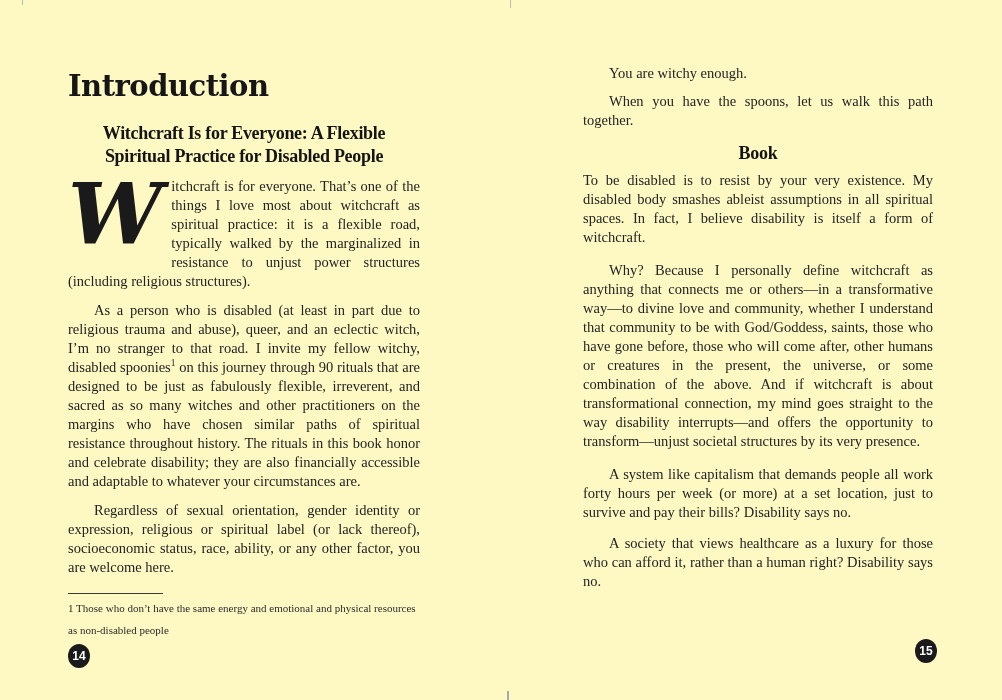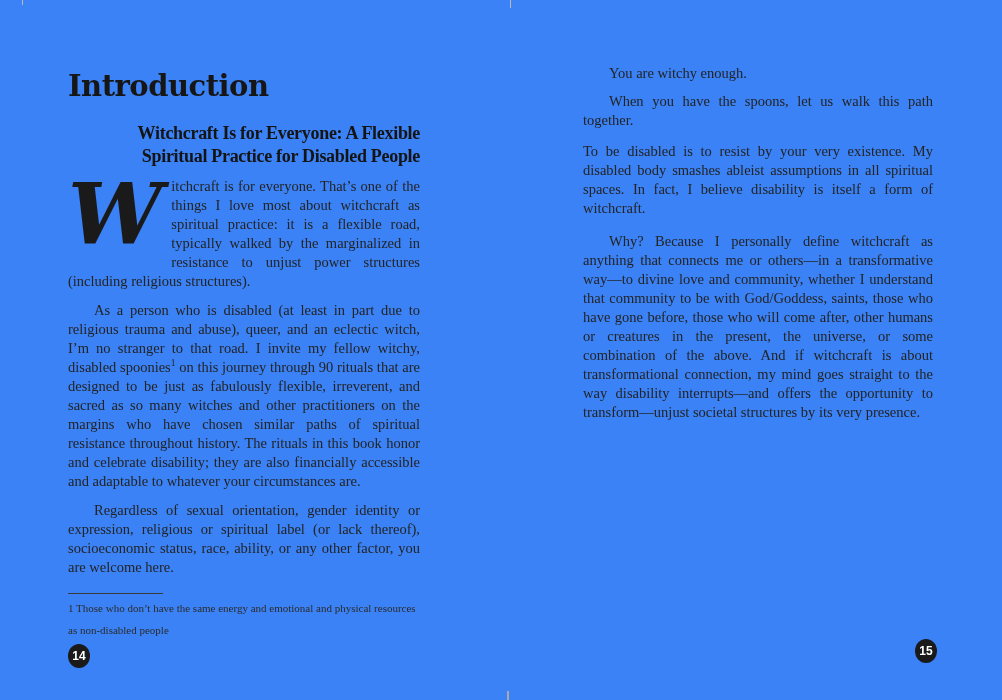--- a/index.html
+++ b/index.html
@@ -4,21 +4,21 @@
 <style>
   html, body {
     margin: 0;
     padding: 0;
     background: #ffffff;
   }
   .spread {
     position: relative;
     width: 1002px;
     height: 700px;
-    background: #3b82f6;
+    background: #fef9c3;
     overflow: hidden;
     color: #222222;
     font-family: "Liberation Serif", serif;
   }
   
   .tick {
     position: absolute;
     background: #b9b9b9;
   }
   .tick.top-left   { left: 22px;  top: 0;     width: 1px; height: 5px; }
@@ -46,21 +46,21 @@
     text-align: left;
   }
   .section-heading {
     font-family: "Liberation Serif", serif;
     font-weight: 700;
     font-size: 18px;
     line-height: 23px;
     letter-spacing: -0.3px;
     color: #141414;
     margin: 0 0 9px 0;
-    text-align: right;
+    text-align: center;
   }
   .section-heading span { display: block; white-space: nowrap; }
   .right-col .section-heading { margin: 12px 0 6px 0; }
 
   p { margin: 0 0 10px 0; }
   p.indent { text-indent: 26px; }
   p.no-indent { text-indent: 0; }
   p.gap-lg { margin-bottom: 14px; }
 
   .drop-cap {
@@ -140,26 +140,29 @@
       <div class="footnote-text">1 Those who don’t have the same energy and emotional and physical resources as non-disabled people</div>
     </div>
   </div>
 
   <div class="page-col right-col">
     <p class="indent" style="margin-bottom: 9px;">You are witchy enough.</p>
 
     <p class="indent" style="margin-bottom: 6px;">When you have the spoons, let us walk this path together.</p>
 
     <h2 class="section-heading">
+      <span>Book</span>
     </h2>
 
     <p class="no-indent gap-lg">To be disabled is to resist by your very existence. My disabled body smashes ableist assumptions in all spiritual spaces. In fact, I believe disability is itself a form of witchcraft.</p>
 
     <p class="indent gap-lg">Why? Because I personally define witchcraft as anything that connects me or others—in a transformative way—to divine love and community, whether I understand that community to be with God/Goddess, saints, those who have gone before, those who will come after, other humans or creatures in the present, the universe, or some combination of the above. And if witchcraft is about transformational connection, my mind goes straight to the way disability interrupts—and offers the opportunity to transform—unjust societal structures by its very presence.</p>
 
+    <p class="indent" style="margin-bottom: 12px;">A system like capitalism that demands people all work forty hours per week (or more) at a set location, just to survive and pay their bills? Disability says no.</p>
 
+    <p class="indent">A society that views healthcare as a luxury for those who can afford it, rather than a human right? Disability says no.</p>
   </div>
 
   <div class="page-badge badge-left">14</div>
 
   <div class="page-badge badge-right">15</div>
 
 </div>
 
 </body></html>

